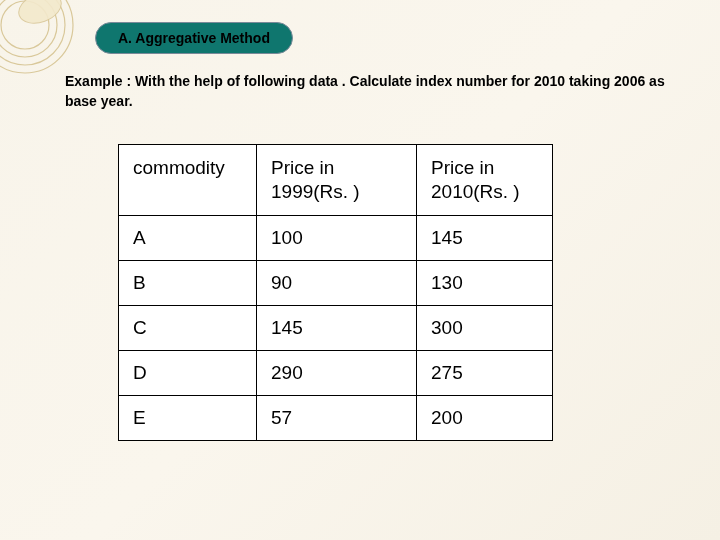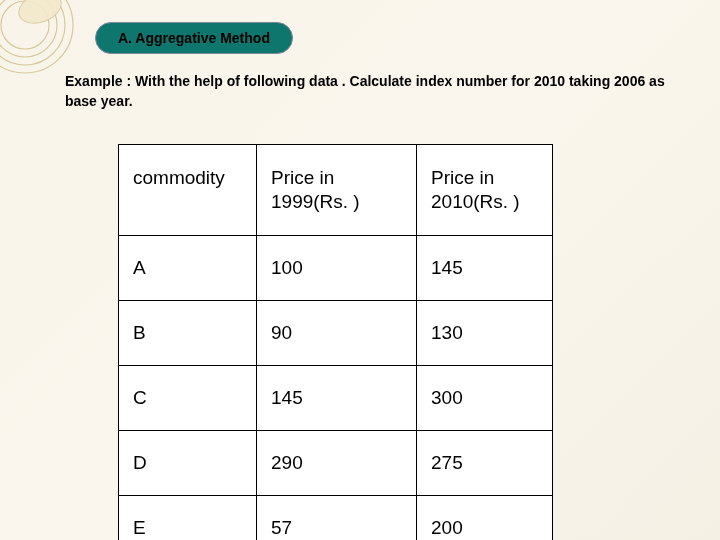--- a/index.html
+++ b/index.html
@@ -45,21 +45,21 @@
   }
   .data-table {
     position: absolute;
     top: 144px;
     left: 118px;
     border-collapse: collapse;
     background: #fff;
   }
   .data-table td {
     border: 1.5px solid #000;
-    padding: 21px 14px;
+    padding: 11px 14px;
     font-size: 19px;
     color: #000;
     text-align: left;
     vertical-align: top;
     margin-left: 20px;
   }
   .data-table .col1 { width: 138px; }
   .data-table .col2 { width: 160px; }
   .data-table .col3 { width: 136px; }
   .data-table .header-cell { line-height: 1.25; }

